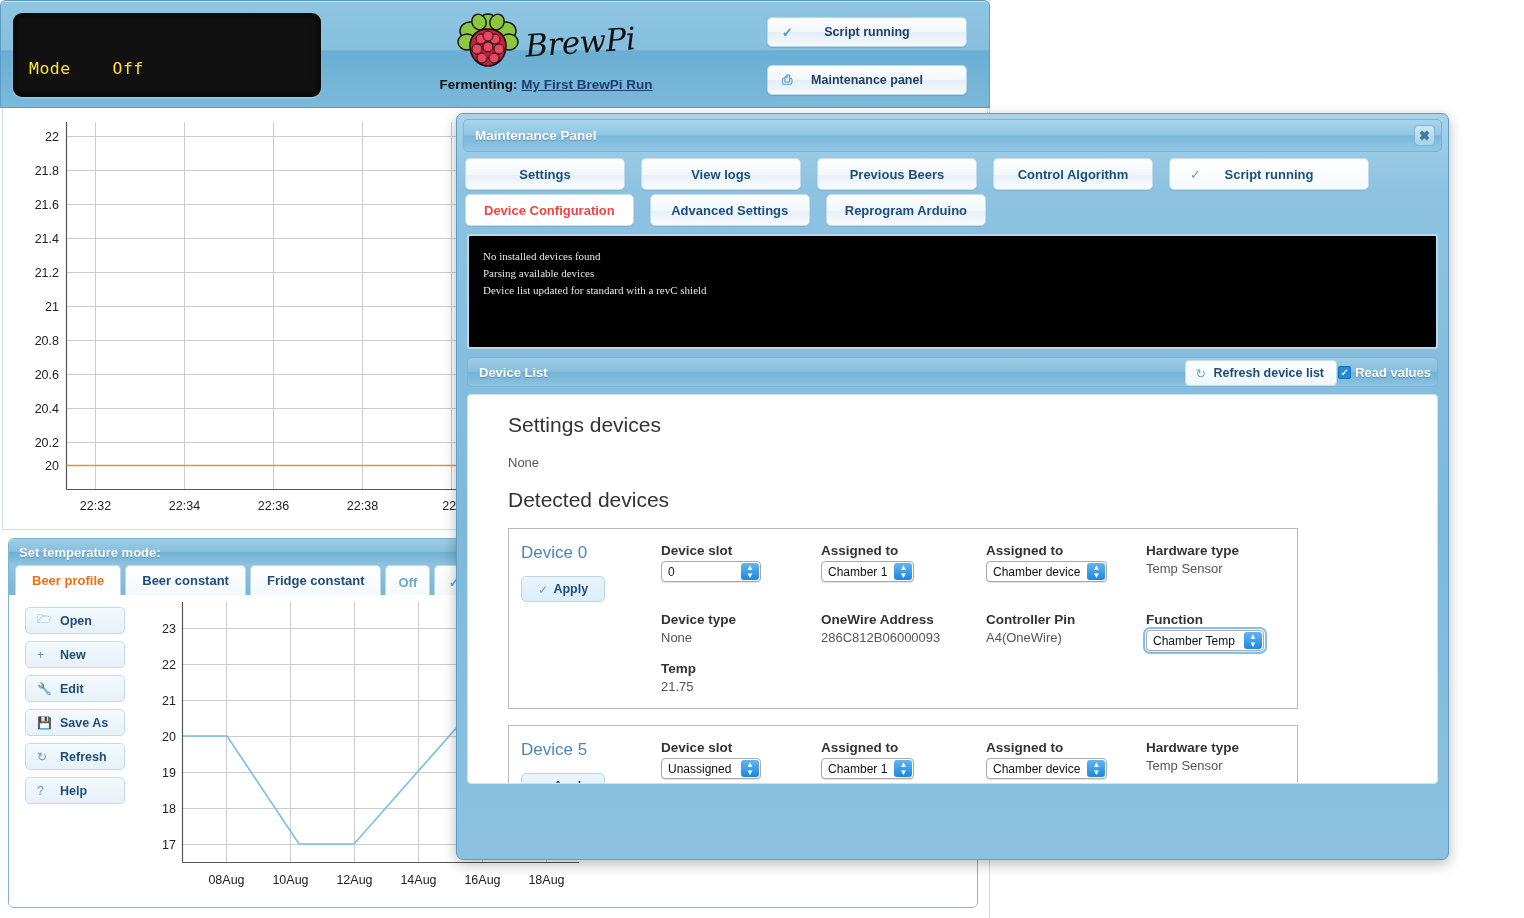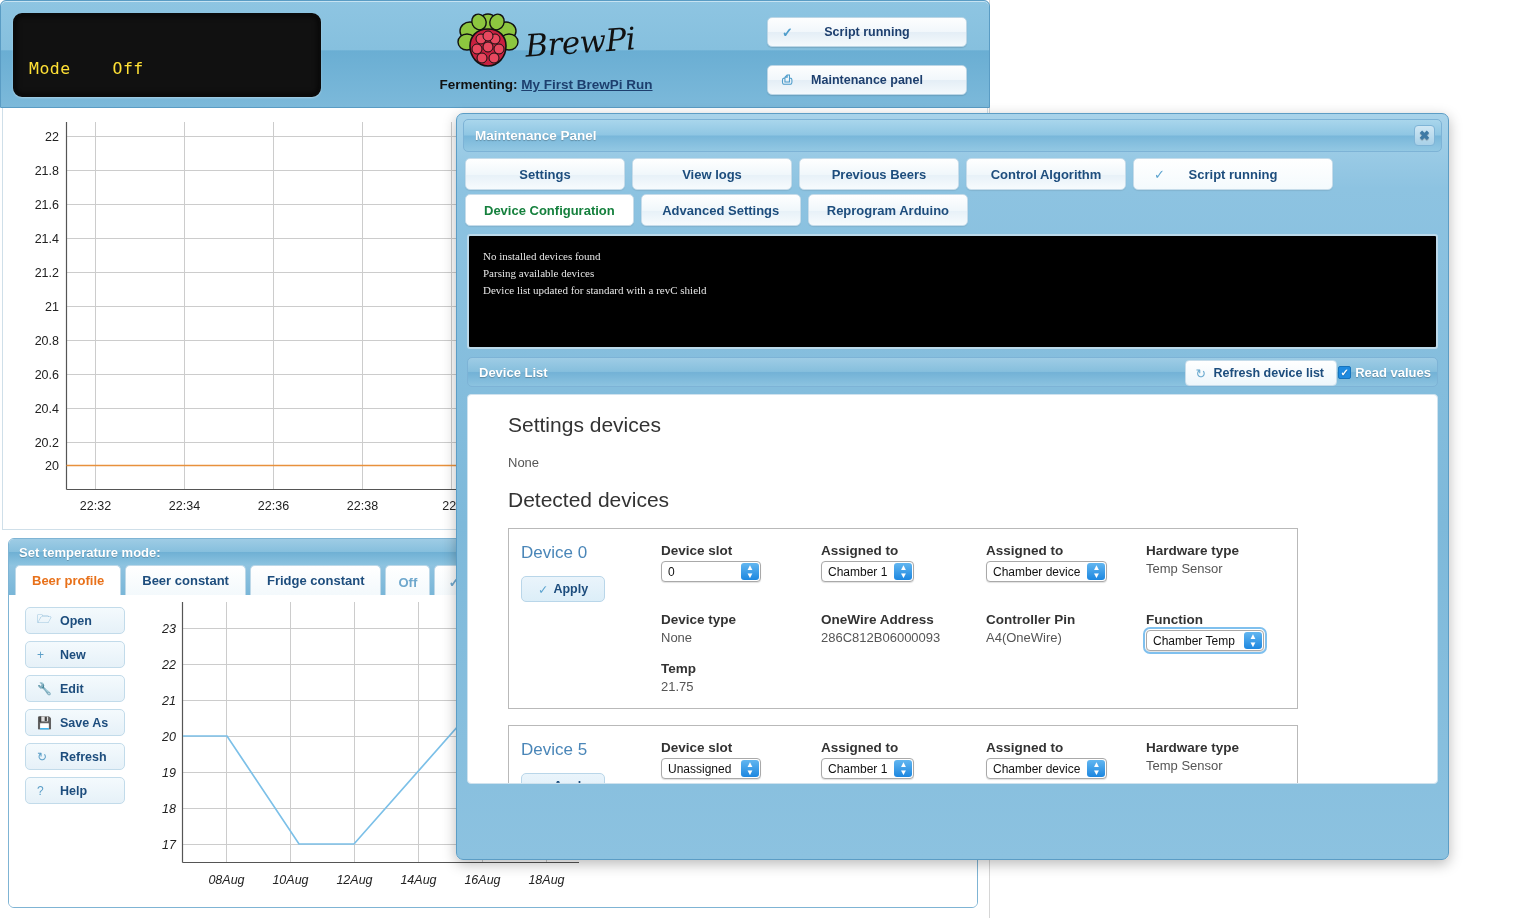--- a/index.html
+++ b/index.html
@@ -110,21 +110,21 @@
   .side-btns { position: absolute; left: 16px; top: 12px; width: 100px; }
   .side-btn {
     width: 100px; height: 27px; margin-bottom: 7px;
     background: linear-gradient(to bottom,#f4fafd 0%, #e6f1f8 100%);
     border: 1px solid #c2dbea; border-radius: 5px;
     color: #1d4d7d; font-size: 12.5px; font-weight: bold;
     display: flex; align-items: center; cursor: pointer;
     position: relative; padding-left: 34px;
   }
   .side-btn .ic { position: absolute; left: 11px; color:#5c9fc8; font-size: 12px; font-weight: normal;}
-  .profile-chart { position: absolute; left: 140px; top: 2px; font-style: italic; }
+  .profile-chart { position: absolute; left: 140px; top: 2px; }
 
   
   .dialog {
     position: absolute; left: 456px; top: 113px; width: 993px; height: 747px;
     background: linear-gradient(to bottom,#a8d3ea 0%, #8dc3e1 10%, #7eb9da 55%, #8cc2e0 100%);
     border: 1px solid #5c9dc5;
     border-radius: 7px;
     box-shadow: 0 4px 14px rgba(0,0,0,.28);
   }
   .dlg-titlebar {
@@ -138,30 +138,30 @@
   .dlg-close {
     position: absolute; right: 6px; top: 5px; width: 21px; height: 21px;
     background: linear-gradient(to bottom,#cfe7f4,#a9d1e8);
     border: 1px solid #7fb4d6; border-radius: 4px;
     color: #3f7aa5; font-size: 13px; font-weight: bold;
     display: flex; align-items: center; justify-content: center; cursor: pointer;
     line-height: 1;
   }
 
   .tabs-wrap { margin: 6px 8px 0 8px; }
-  .tab-row { display: flex; gap: 7px; margin-bottom: 4px; }
+  .tab-row { display: flex; gap: 16px; margin-bottom: 4px; }
   .tab {
     height: 32px; padding: 0 18px; min-width: 160px;
     background: linear-gradient(to bottom,#ffffff 0%, #f0f7fb 52%, #e7f1f8 53%, #f7fbfd 100%);
     border: 1px solid #c6dcea; border-radius: 5px;
     display: flex; align-items: center; justify-content: center;
     font-size: 13px; font-weight: bold; color: #1d4d7d; cursor: pointer;
     box-shadow: 0 1px 1px rgba(0,0,0,.08);
   }
-  .tab.active { color: #15803d; background: #fff; }
+  .tab.active { color: #ef4444; background: #fff; }
   .tab.script {
     position: relative; min-width: 200px; justify-content: center;
     background: linear-gradient(to bottom,#ffffff 0%, #f4fafd 100%);
   }
   .tab.script .ic { position: absolute; left: 20px; color:#5ba3cf; font-weight: normal; }
 
   .console {
     margin: 8px 10px 0 10px; height: 115px;
     background: #000; border: 2px solid #bcd9ea; border-radius: 3px;
     color: #e6e6e6;

